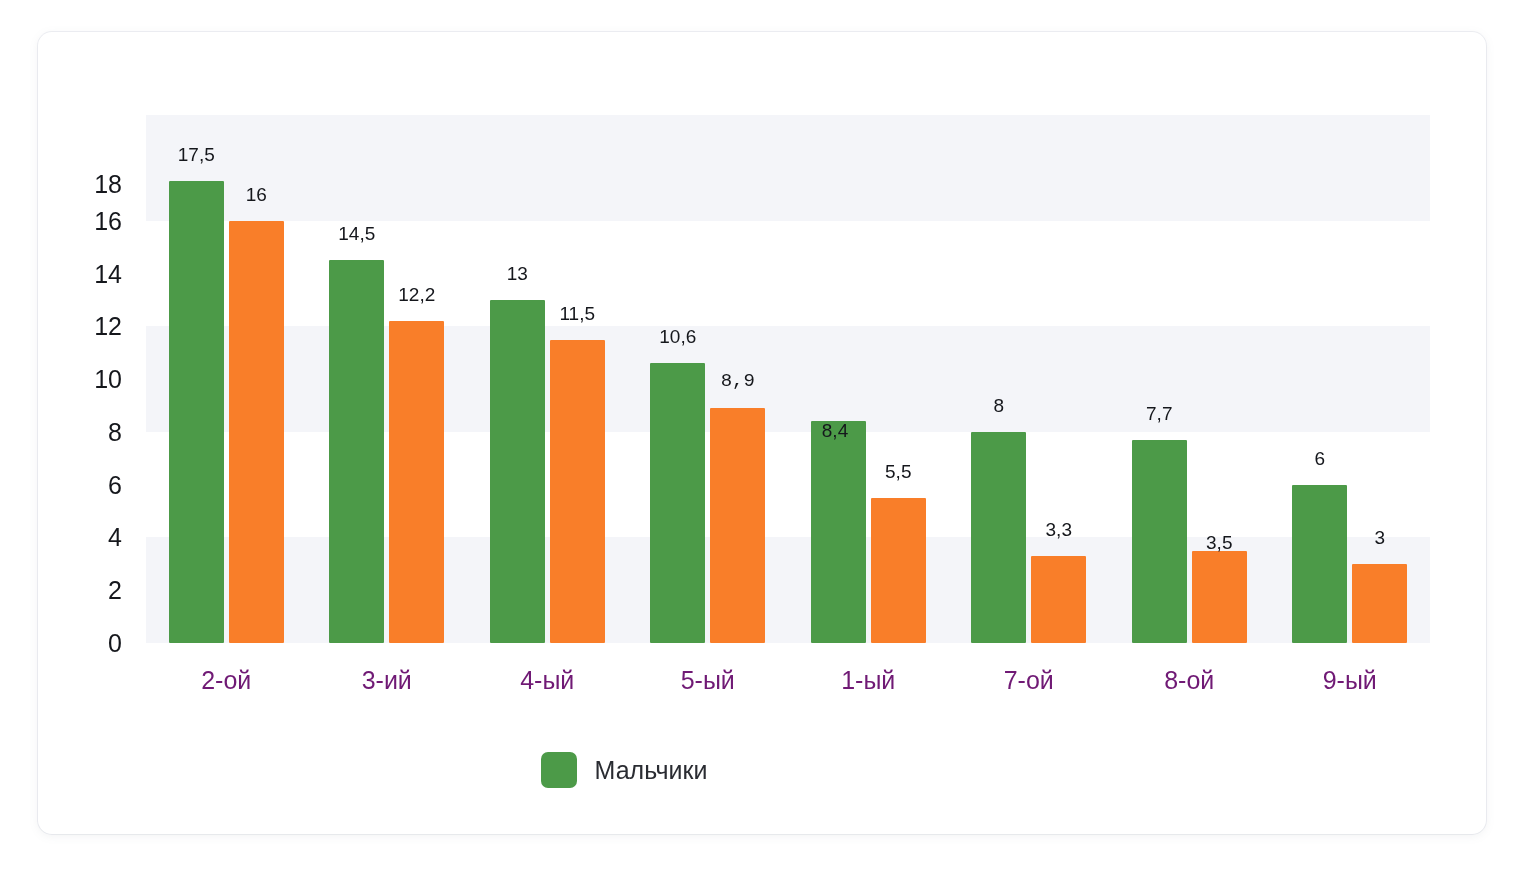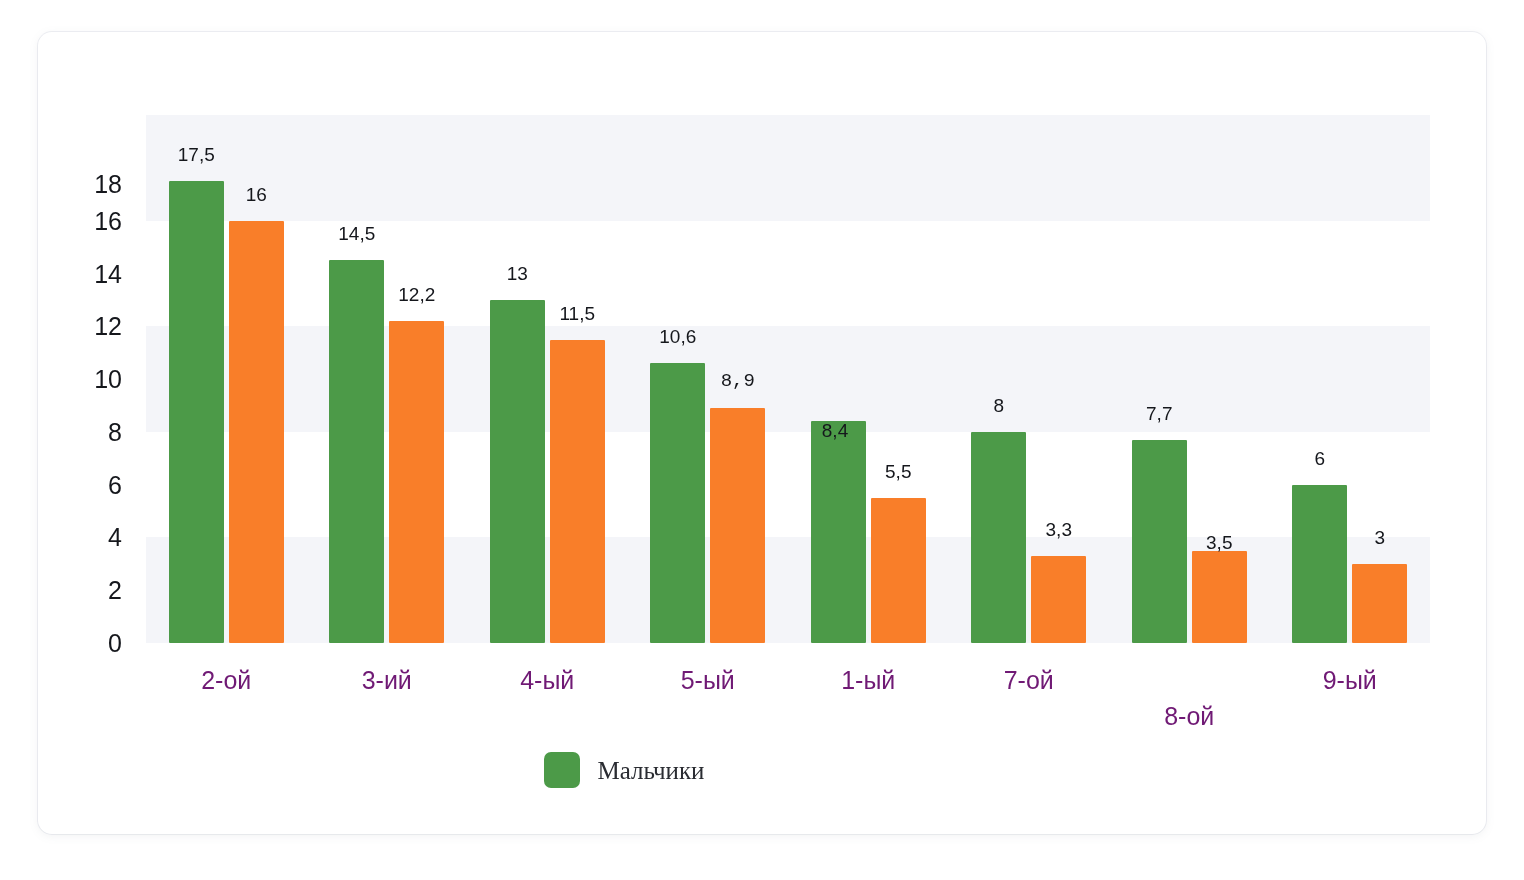--- a/index.html
+++ b/index.html
@@ -95,21 +95,20 @@
   
   .legend {
     position: absolute;
     top: 752px;
     left: 0;
     width: 1248px;
     display: flex;
     justify-content: center;
     align-items: flex-start;
     gap: 88px;
-    font-family: Liberation Serif, serif;
   }
   .legend-item {
     display: flex;
     align-items: center;
     gap: 18px;
   }
   .legend-swatch {
     width: 36px;
     height: 36px;
     border-radius: 7px;
@@ -183,21 +182,21 @@
         <div class="bar-label" style="left: 1379.75px; top: 527.833px;">3</div>
       </div>
 
     <div class="ytick-wrap" id="xlabels-layer">
         <div class="xlabel" style="left: 226.25px;">2-ой</div>
         <div class="xlabel" style="left: 386.75px;">3-ий</div>
         <div class="xlabel" style="left: 547.25px;">4-ый</div>
         <div class="xlabel" style="left: 707.75px;">5-ый</div>
         <div class="xlabel" style="left: 868.25px;">1-ый</div>
         <div class="xlabel" style="left: 1028.75px;">7-ой</div>
-        <div class="xlabel" style="left: 1189.25px; margin-top: 36px;">8-ой</div>
+        <div class="xlabel" style="left: 1189.25px;">8-ой</div>
         <div class="xlabel" style="left: 1349.75px;">9-ый</div>
       </div>
 
     <div class="legend" id="legend">
         <div class="legend-item">
           <span class="legend-swatch" style="background: rgb(76, 154, 72);"></span>
           <span class="legend-label">Мальчики</span>
         </div>
       </div>
 

